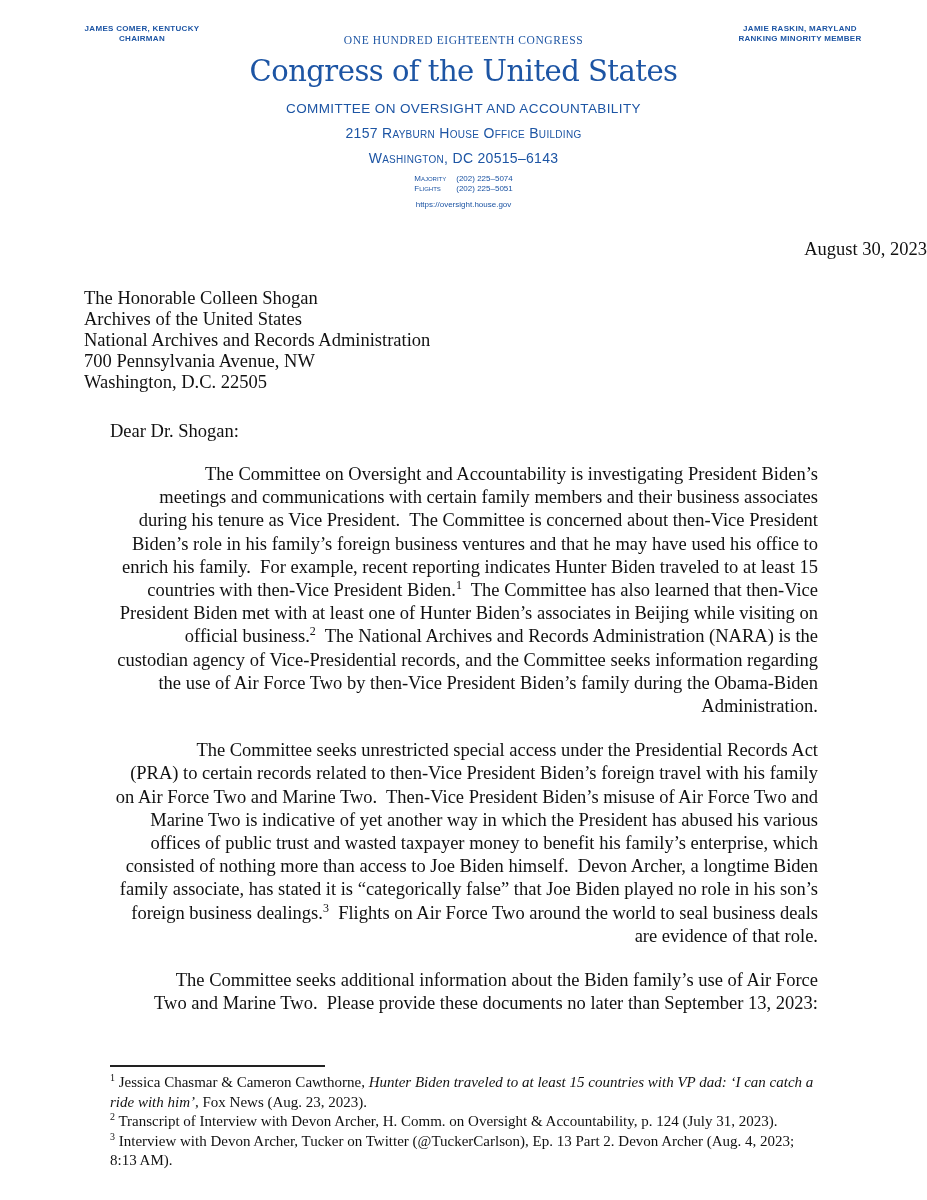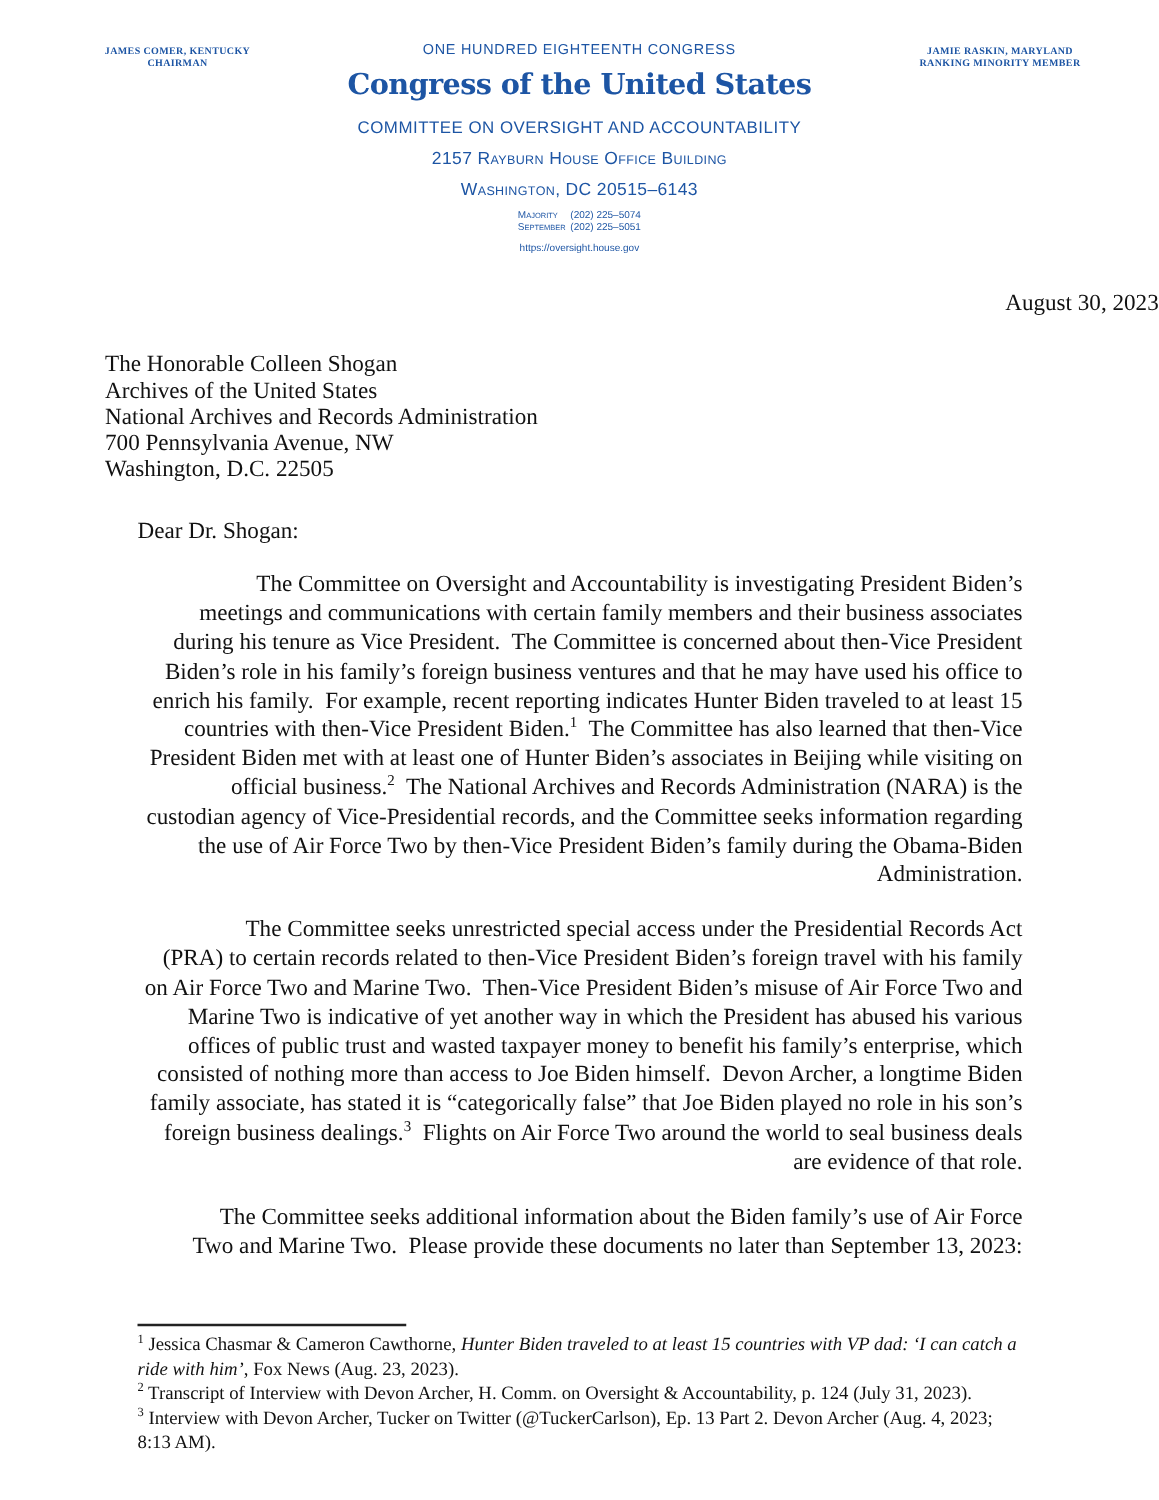--- a/index.html
+++ b/index.html
@@ -11,43 +11,43 @@
     background: #ffffff;
     font-family: "Liberation Serif", serif;
     color: #111111;
     overflow: hidden;
   }
 
   
   .letterhead { position: relative; padding-top: 34px; }
   .lh-side {
     position: absolute;
-    top: 36px;
+    top: 24px;
     text-align: center;
-    font-family: Liberation Serif, serif;
+    font-family: Liberation Sans, sans-serif;
     font-weight: bold;
     font-size: 8px;
     line-height: 10px;
     letter-spacing: 0.3px;
     color: #1d55a4;
   }
   .lh-left  { left: 62px;  width: 160px; }
   .lh-right { right: 37px; width: 180px; }
 
   .lh-center { text-align: center; color: #1d55a4; }
   .congress-session {
-    font-family: Liberation Sans, sans-serif;
+    font-family: Liberation Serif, serif;
     font-size: 11.5px;
     letter-spacing: 0.6px;
   }
   .congress-title {
     margin-top: 8px;
     font-family: "DejaVu Serif", serif;
-    font-weight: bold;
-    font-size: 23px;
+    font-weight: normal;
+    font-size: 29px;
     letter-spacing: -0.5px;
   }
   .house-title {
     margin-top: 3px;
     font-family: "DejaVu Serif", serif;
     font-weight: bold;
     font-size: 20px;
   }
   .committee-name {
     margin-top: 13px;
@@ -142,21 +142,21 @@
 
     <div class="lh-center">
       <div class="congress-session">ONE HUNDRED EIGHTEENTH CONGRESS</div>
       <div class="congress-title">Congress of the United States</div>
       <div class="committee-name">COMMITTEE ON OVERSIGHT AND ACCOUNTABILITY</div>
       <div class="committee-addr">2157 Rayburn House Office Building</div>
       <div class="committee-addr">Washington, DC 20515–6143</div>
       <div>
         <div class="phones">
           <div><span class="phone-label">Majority</span><span>(202) 225–5074</span></div>
-          <div><span class="phone-label">September</span><span>(202) 225–5051</span></div>
+          <div><span class="phone-label">Flights</span><span>(202) 225–5051</span></div>
         </div>
       </div>
       <div class="website">https://oversight.house.gov</div>
     </div>
   </div>
 
   <div class="date-line">August 30, 2023</div>
 
   <div class="recipient">
     <div>The Honorable Colleen Shogan</div>

